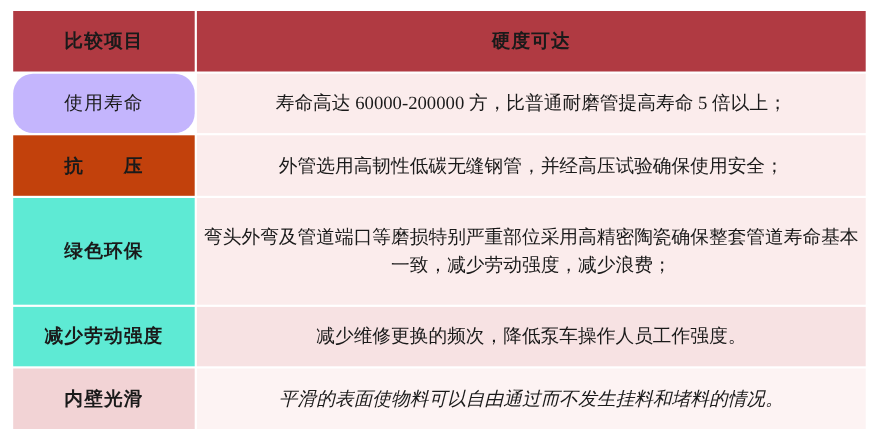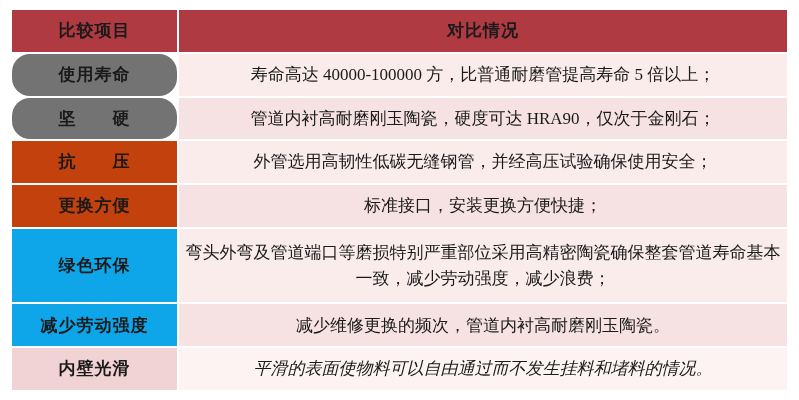--- a/index.html
+++ b/index.html
@@ -41,36 +41,36 @@
   .hdr {
     background: #b03a42;
     color: #ffffff;
     font-weight: bold;
     font-size: 19px;
     letter-spacing: 1px;
   }
 
   
   .lbl-dark {
-    background: #737373;
+    background: #c4b5fd;
     color: #ffffff;
-    font-weight: bold;
+    font-weight: normal;
     font-size: 18px;
     letter-spacing: 1px;
     border-radius: 18px;
   }
   .lbl-mid {
     background: #c2410c;
     color: #ffffff;
     font-weight: bold;
     font-size: 18px;
     letter-spacing: 1px;
   }
   .lbl-light {
-    background: #0ea5e9;
+    background: #5eead4;
     color: #ffffff;
     font-weight: bold;
     font-size: 18px;
     letter-spacing: 1px;
   }
   .lbl-lightest {
     background: #f2d3d5;
     color: #ffffff;
     font-weight: bold;
     font-size: 18px;
@@ -91,45 +91,37 @@
 
 <div class="table-wrap">
   <table class="compare">
     <colgroup>
       <col class="c1">
       <col class="c2">
     </colgroup>
     <tbody>
       <tr>
         <td class="hdr">比较项目</td>
-        <td class="hdr">对比情况</td>
+        <td class="hdr">硬度可达</td>
       </tr>
       <tr>
         <td class="lbl-dark">使用寿命</td>
-        <td class="val-a">寿命高达 40000-100000 方，比普通耐磨管提高寿命 5 倍以上；</td>
-      </tr>
-      <tr>
-        <td class="lbl-dark">坚　　硬</td>
-        <td class="val-b">管道内衬高耐磨刚玉陶瓷，硬度可达 HRA90，仅次于金刚石；</td>
+        <td class="val-a">寿命高达 60000-200000 方，比普通耐磨管提高寿命 5 倍以上；</td>
       </tr>
       <tr>
         <td class="lbl-mid">抗　　压</td>
         <td class="val-a">外管选用高韧性低碳无缝钢管，并经高压试验确保使用安全；</td>
-      </tr>
-      <tr>
-        <td class="lbl-mid">更换方便</td>
-        <td class="val-b">标准接口，安装更换方便快捷；</td>
       </tr>
       <tr>
         <td class="lbl-light">绿色环保</td>
         <td class="val-a multi">弯头外弯及管道端口等磨损特别严重部位采用高精密陶瓷确保整套管道寿命基本一致，减少劳动强度，减少浪费；</td>
       </tr>
       <tr>
         <td class="lbl-light">减少劳动强度</td>
-        <td class="val-b">减少维修更换的频次，管道内衬高耐磨刚玉陶瓷。</td>
+        <td class="val-b">减少维修更换的频次，降低泵车操作人员工作强度。</td>
       </tr>
       <tr>
         <td class="lbl-lightest">内壁光滑</td>
         <td class="val-c">平滑的表面使物料可以自由通过而不发生挂料和堵料的情况。</td>
       </tr>
     </tbody>
   </table>
 </div>
 
 </body></html>

